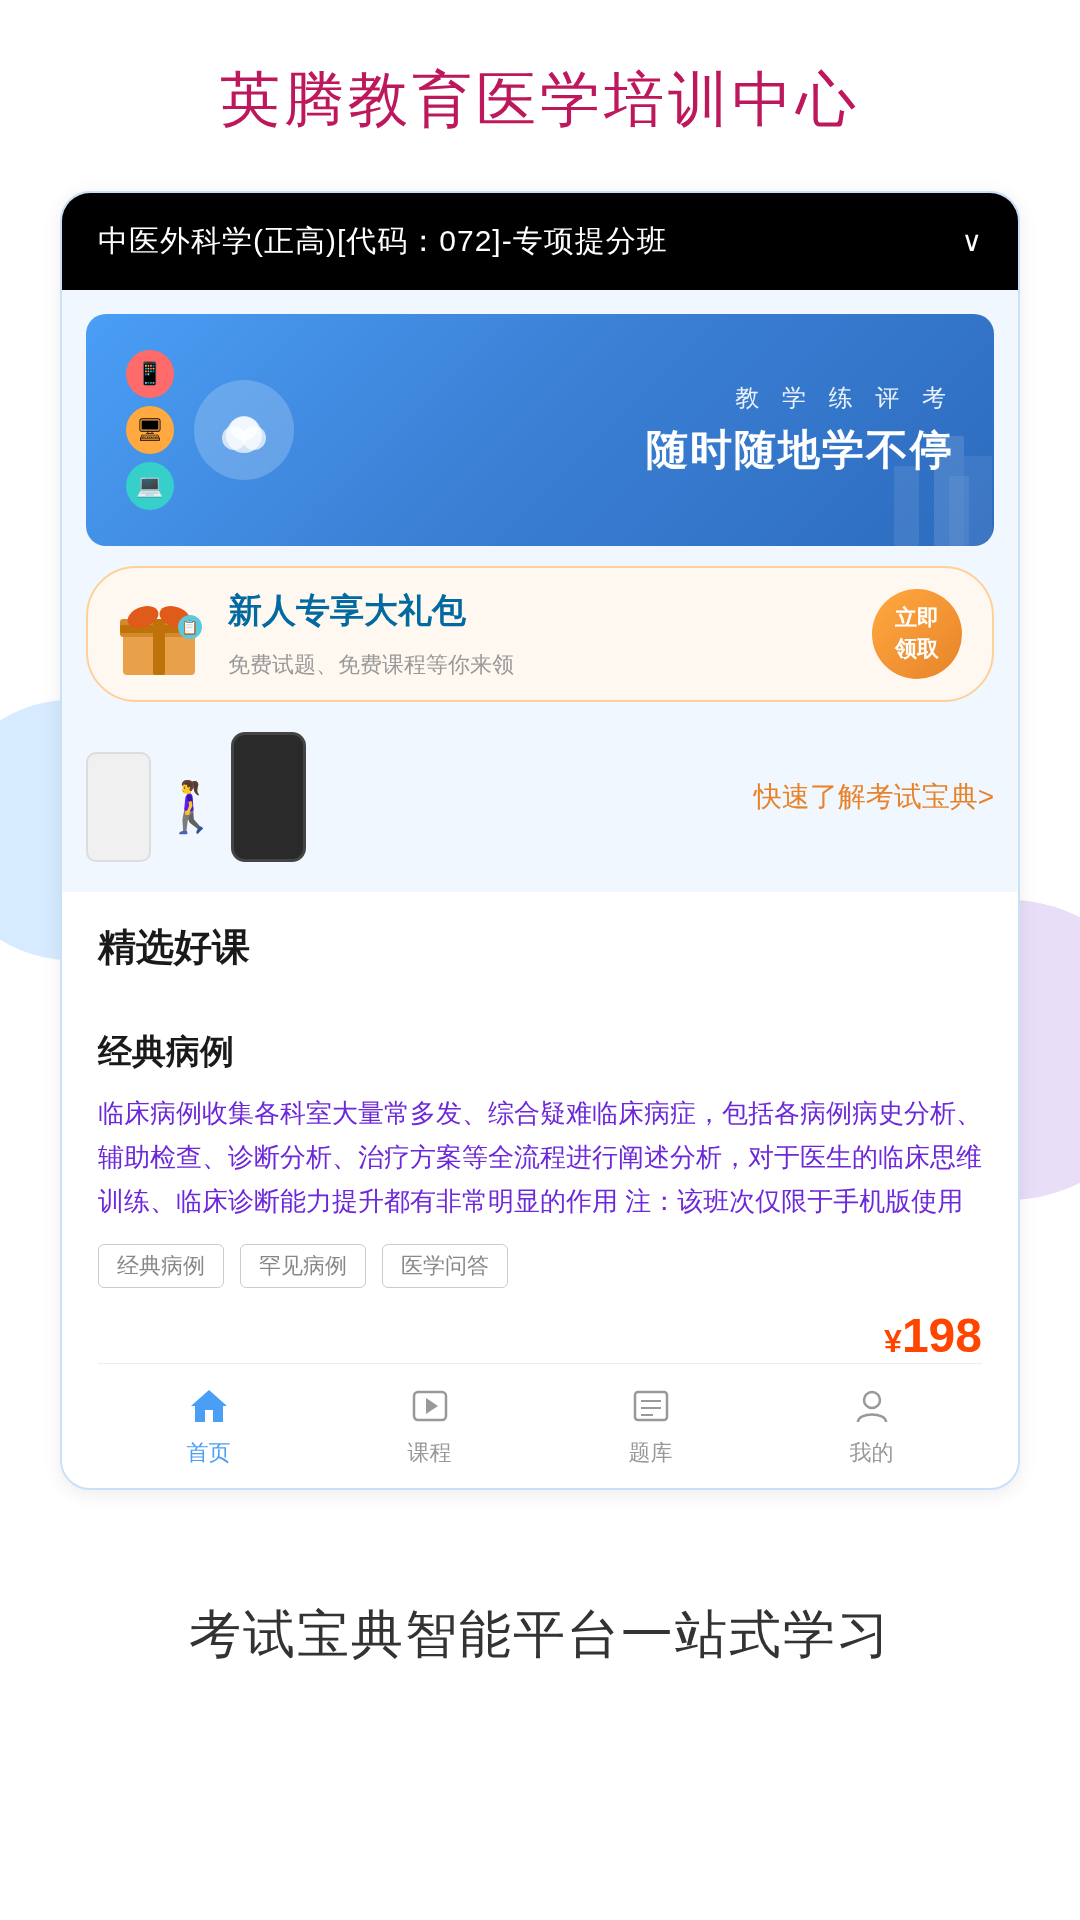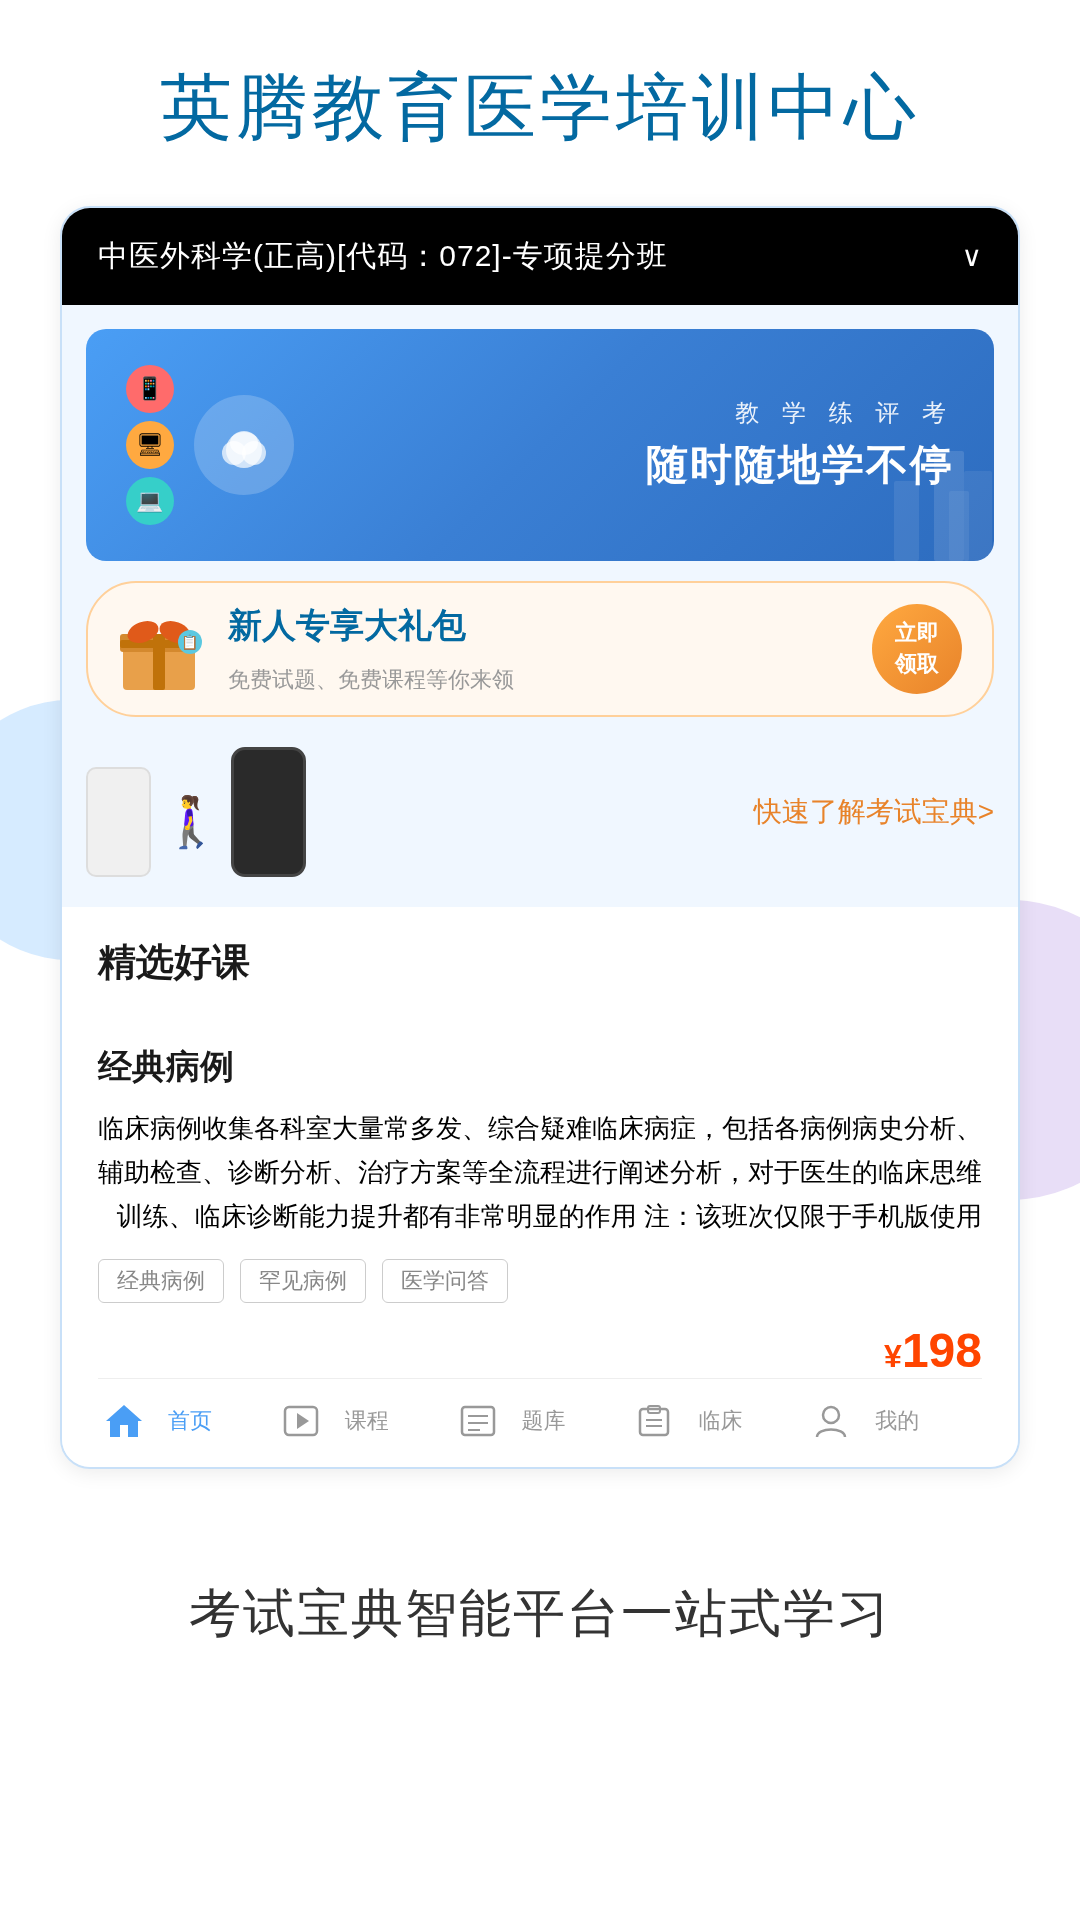--- a/index.html
+++ b/index.html
@@ -36,23 +36,23 @@
     }
 
     
     .page-header {
       text-align: center;
       padding: 60px 40px 40px;
       position: relative;
       z-index: 1;
     }
     .page-header h1 {
-      font-size: 72px;
+      font-size: 60px;
       font-weight: 400;
-      color: #0369a1;
+      color: #be185d;
       letter-spacing: 4px;
     }
 
     
     .app-card {
       margin: 10px 60px 60px;
       background: #f0f7ff;
       border-radius: 30px;
       border: 2px solid #c8e0f8;
       overflow: hidden;
@@ -271,24 +271,23 @@
       padding: 28px 0 0;
     }
     .course-name {
       font-size: 34px;
       font-weight: 700;
       color: #1a1a1a;
       margin-bottom: 16px;
     }
     .course-desc {
       font-size: 26px;
-      color: #000000;
+      color: #6d28d9;
       line-height: 1.7;
       margin-bottom: 20px;
-      text-align: right;
     }
     .course-tags {
       display: flex;
       gap: 16px;
       margin-bottom: 20px;
       flex-wrap: wrap;
     }
     .course-tag {
       border: 1px solid #ccc;
       border-radius: 6px;
@@ -309,23 +308,23 @@
     
     .bottom-nav {
       background: #ffffff;
       border-top: 1px solid #eeeeee;
       display: flex;
       padding: 16px 0 20px;
     }
     .nav-item {
       flex: 1;
       display: flex;
-      flex-direction: row;
-      align-items: center;
-      gap: 18px;
+      flex-direction: column;
+      align-items: center;
+      gap: 6px;
       cursor: pointer;
     }
     .nav-icon {
       width: 52px;
       height: 52px;
       display: flex;
       align-items: center;
       justify-content: center;
       font-size: 32px;
     }
@@ -484,31 +483,20 @@
           <svg width="40" height="36" viewBox="0 0 40 36">
             <rect x="4" y="4" width="32" height="28" rx="3" fill="none" stroke="#999" stroke-width="2.5"></rect>
             <line x1="10" y1="13" x2="30" y2="13" stroke="#999" stroke-width="2"></line>
             <line x1="10" y1="20" x2="30" y2="20" stroke="#999" stroke-width="2"></line>
             <line x1="10" y1="27" x2="22" y2="27" stroke="#999" stroke-width="2"></line>
           </svg>
         </div>
         <span class="nav-label">题库</span>
       </div>
 
-      <div class="nav-item">
-        <div class="nav-icon inactive-icon">
-          <svg width="40" height="36" viewBox="0 0 40 36">
-            <rect x="6" y="6" width="28" height="26" rx="3" fill="none" stroke="#999" stroke-width="2.5"></rect>
-            <rect x="14" y="3" width="12" height="7" rx="2" fill="none" stroke="#999" stroke-width="2"></rect>
-            <line x1="12" y1="17" x2="28" y2="17" stroke="#999" stroke-width="2"></line>
-            <line x1="12" y1="23" x2="28" y2="23" stroke="#999" stroke-width="2"></line>
-          </svg>
-        </div>
-        <span class="nav-label">临床</span>
-      </div>
 
       <div class="nav-item">
         <div class="nav-icon inactive-icon">
           <svg width="40" height="36" viewBox="0 0 40 36">
             <circle cx="20" cy="12" r="8" fill="none" stroke="#999" stroke-width="2.5"></circle>
             <path d="M6 34 C6 24 34 24 34 34" fill="none" stroke="#999" stroke-width="2.5"></path>
           </svg>
         </div>
         <span class="nav-label">我的</span>
       </div>

